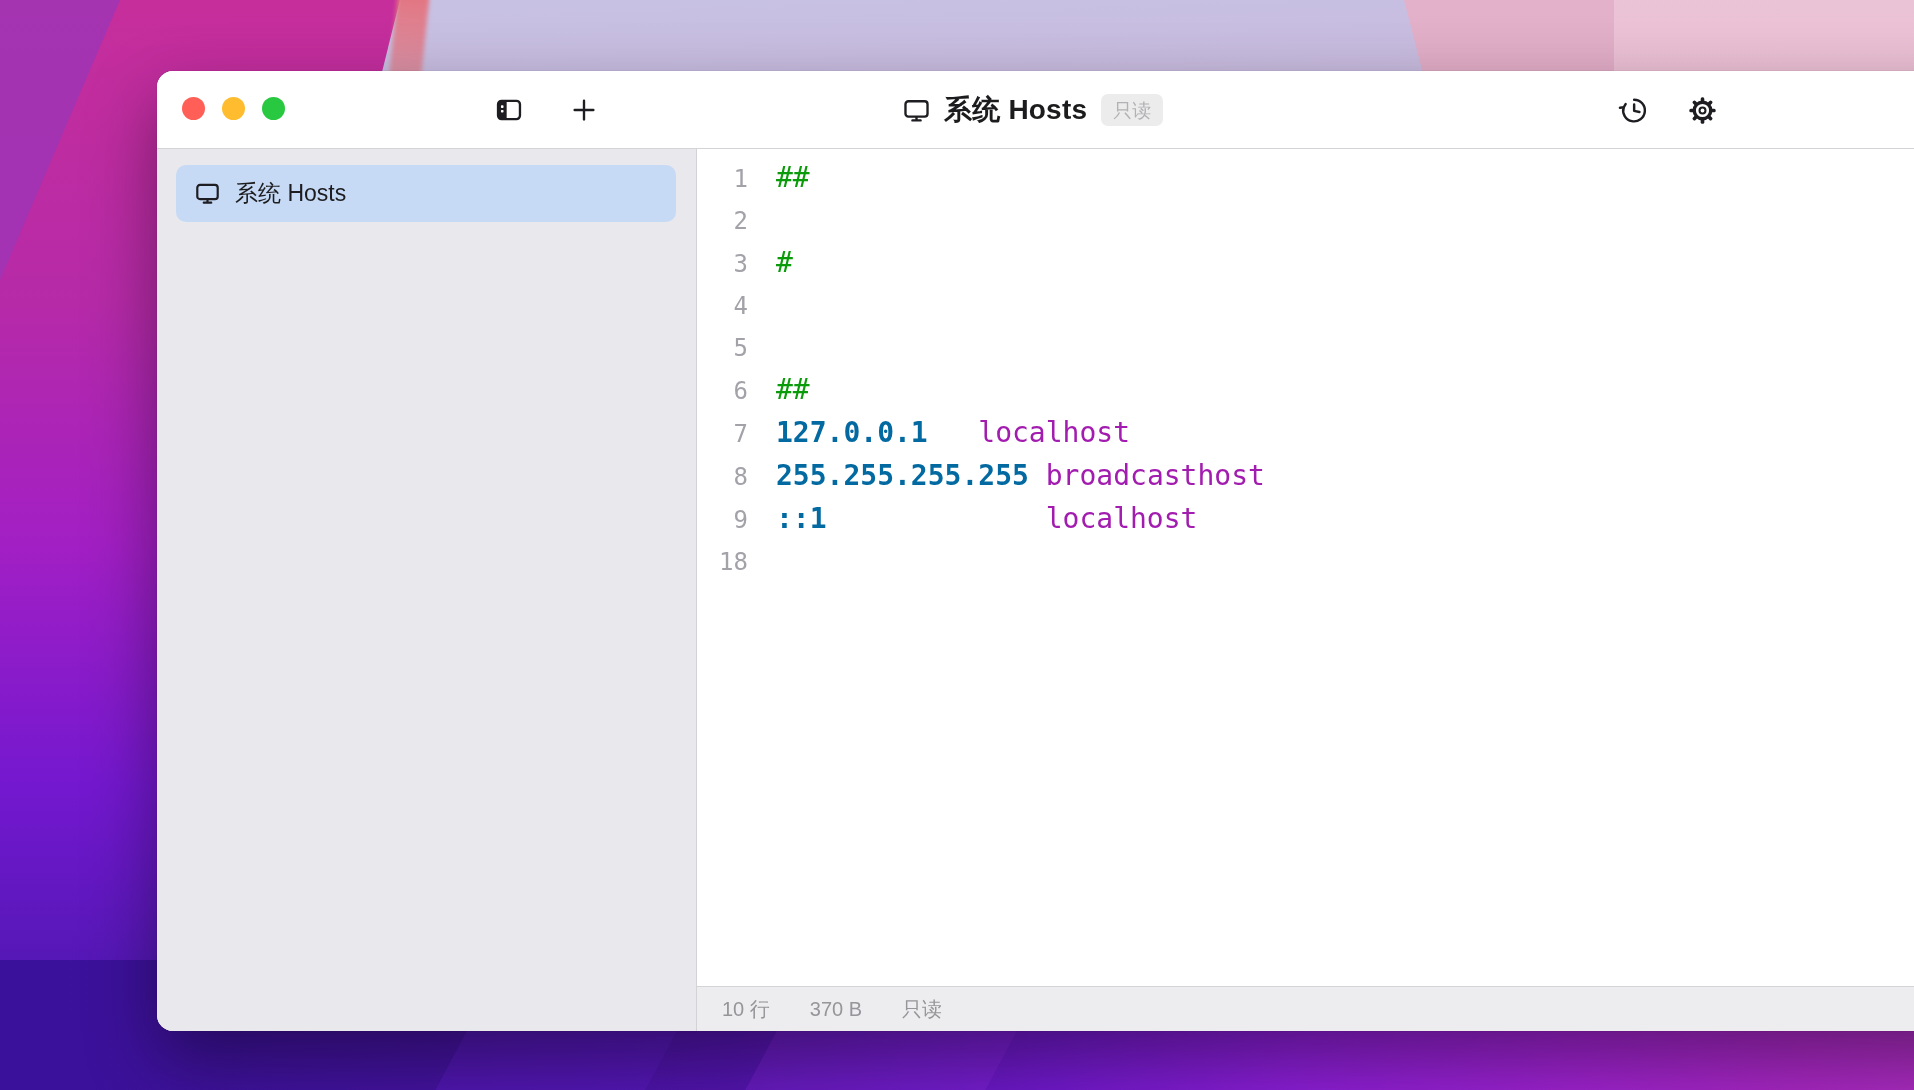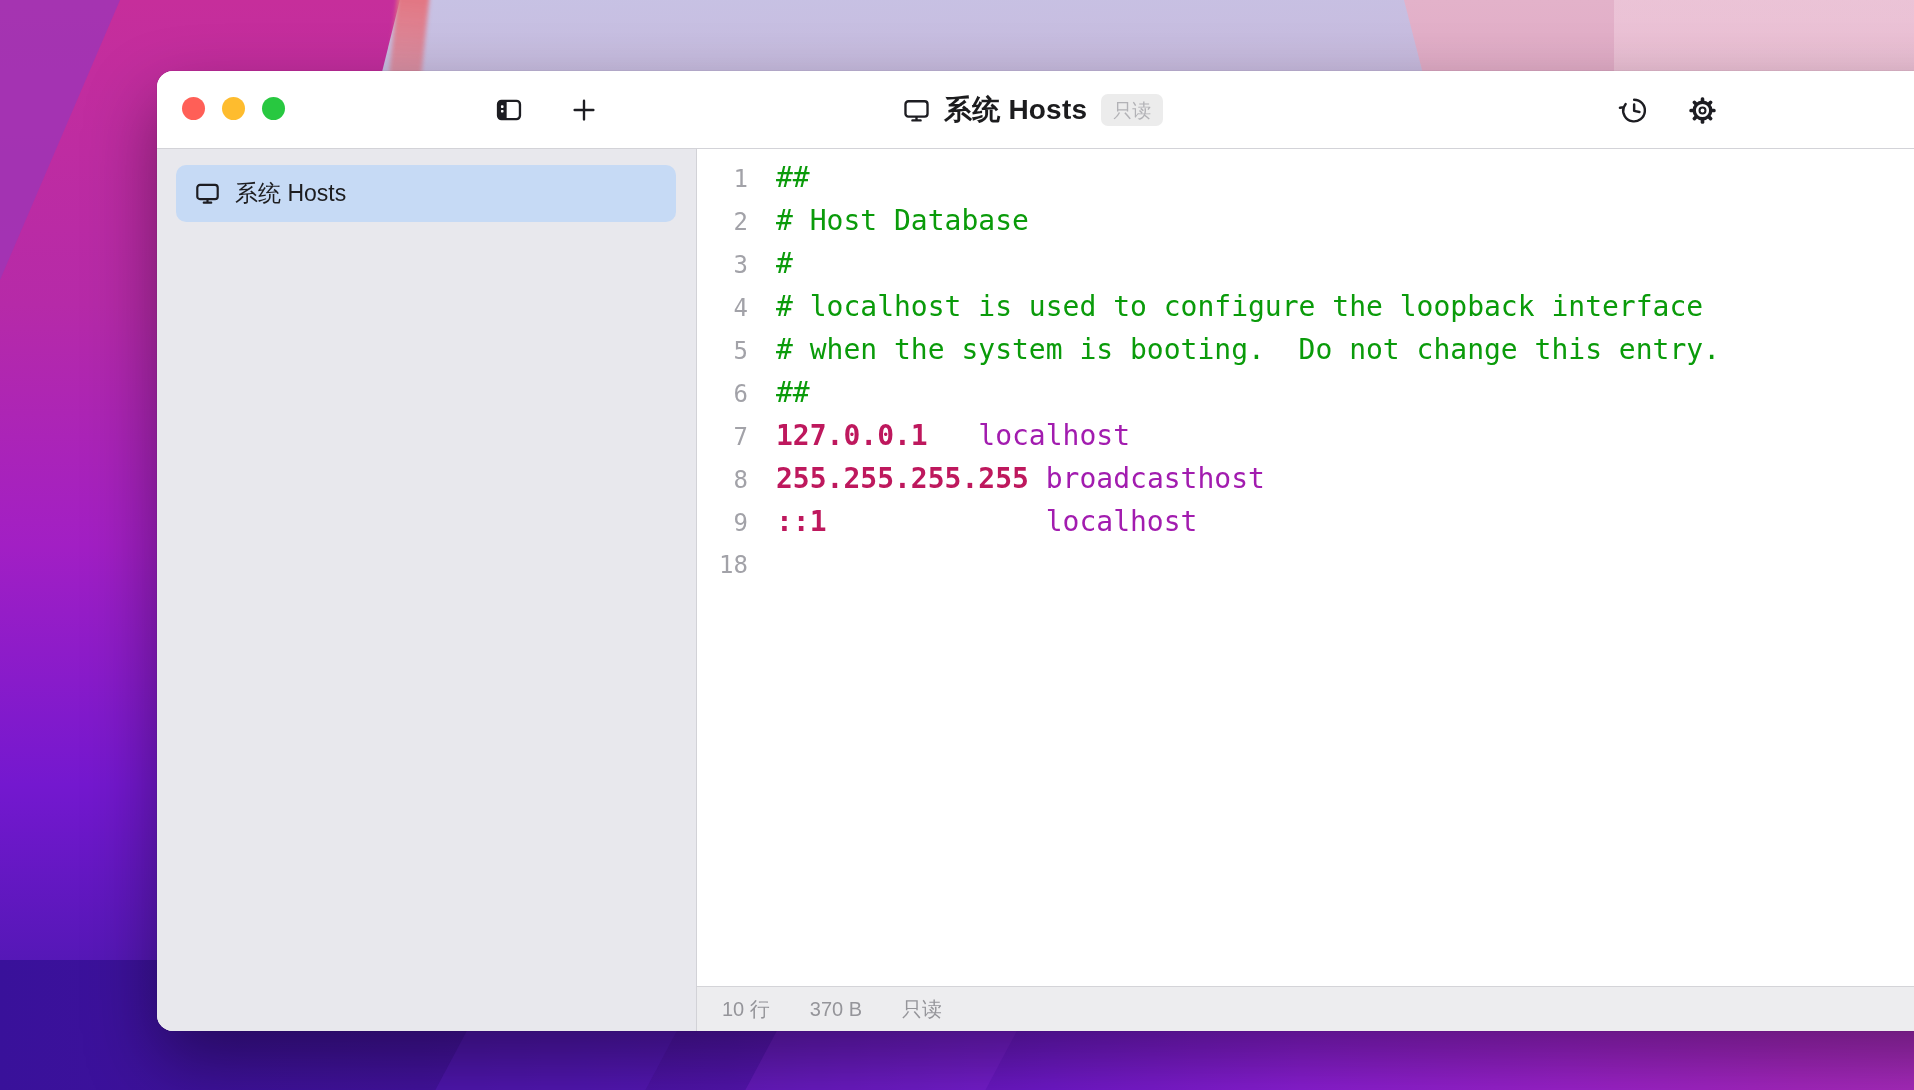--- a/index.html
+++ b/index.html
@@ -83,21 +83,21 @@
   }
   .sb-item .sb-icon { color:#1d1d22; display:flex; }
   .sb-label { font-size:23px; color:#1d1d1f; }
 
   .main { flex:1; display:flex; flex-direction:column; min-width:0; }
   .editor { flex:1; background:#fff; padding-top:8px; cursor:text; overflow:hidden; }
   .code-line { display:flex; align-items:baseline; line-height:42px; font-family:"DejaVu Sans Mono", monospace; }
   .gutter { width:51px; flex:none; text-align:right; font-size:24px; color:#a2a2a8; }
   .code { margin-left:28px; font-size:28px; white-space:pre; color:#1f1f21; }
   .tok-comment { color:#0a9b0a; }
-  .tok-ip { color:#be185d; font-weight:bold;margin-top:46px; }
+  .tok-ip { color:#0369a1; font-weight:bold;margin-top:46px; }
   .tok-host { color:#a21caf; }
 
   .statusbar {
     height:45px; flex:none; background:#ededef; border-top:1px solid #d4d4d8;
     display:flex; align-items:center; padding-left:25px; gap:40px;
     font-size:20px; color:#95959a;
   }
 </style>
 </head>
 <body>
@@ -198,33 +198,30 @@
 
     <div class="main">
       <div class="editor">
         <div>
             <div class="code-line">
               <span class="gutter">1</span>
               <span class="code"><span class="tok-comment">##</span></span>
             </div>
             <div class="code-line">
               <span class="gutter">2</span>
-              <span class="code"><span class="tok-comment"># Host Database</span></span>
             </div>
             <div class="code-line">
               <span class="gutter">3</span>
               <span class="code"><span class="tok-comment">#</span></span>
             </div>
             <div class="code-line">
               <span class="gutter">4</span>
-              <span class="code"><span class="tok-comment"># localhost is used to configure the loopback interface</span></span>
             </div>
             <div class="code-line">
               <span class="gutter">5</span>
-              <span class="code"><span class="tok-comment"># when the system is booting.  Do not change this entry.</span></span>
             </div>
             <div class="code-line">
               <span class="gutter">6</span>
               <span class="code"><span class="tok-comment">##</span></span>
             </div>
             <div class="code-line">
               <span class="gutter">7</span>
               <span class="code"><span class="tok-ip">127.0.0.1</span><span class="tok-host">   localhost</span></span>
             </div>
             <div class="code-line">

